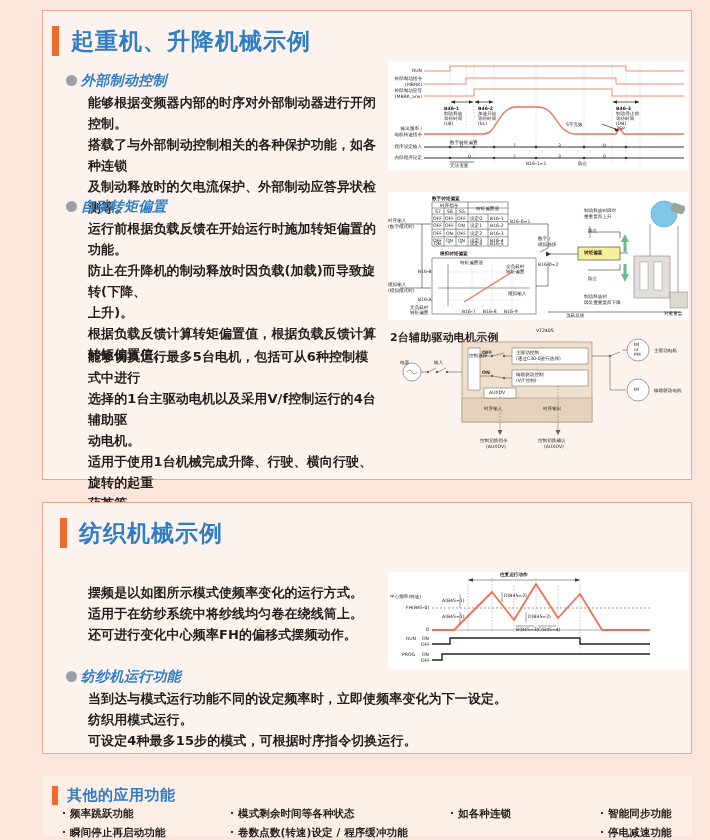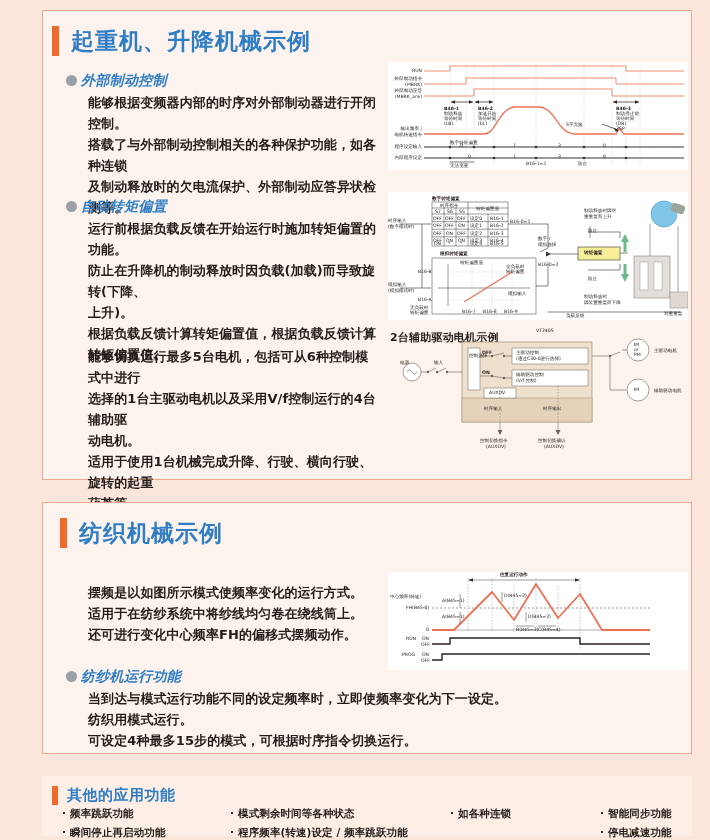--- a/index.html
+++ b/index.html
@@ -554,17 +554,17 @@
     <div class="sec-bar"></div>
     <div class="sec-title">其他的应用功能</div>
   </div>
 
   <div class="other-grid">
     <span>频率跳跃功能</span>
     <span>模式剩余时间等各种状态</span>
     <span>如各种连锁</span>
     <span>智能同步功能</span>
     <span>瞬间停止再启动功能</span>
-    <span class="span2">程序频率(转速)设定 / 频率跳跃功能</span>
+    <span class="span2">卷数点数(转速)设定 / 程序缓冲功能</span>
     <span>停电减速功能</span>
   </div>
 
 </div>
 
 </body></html>

